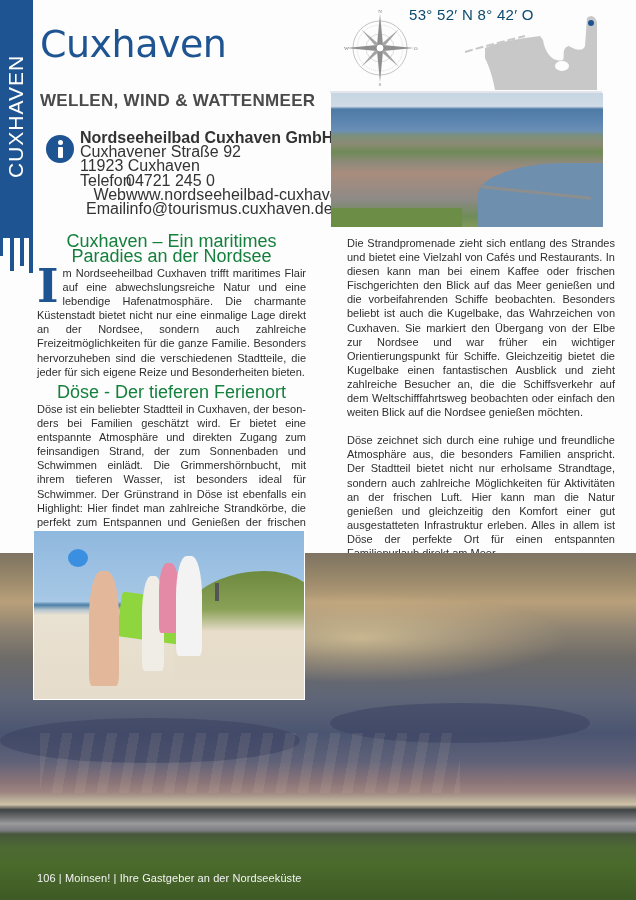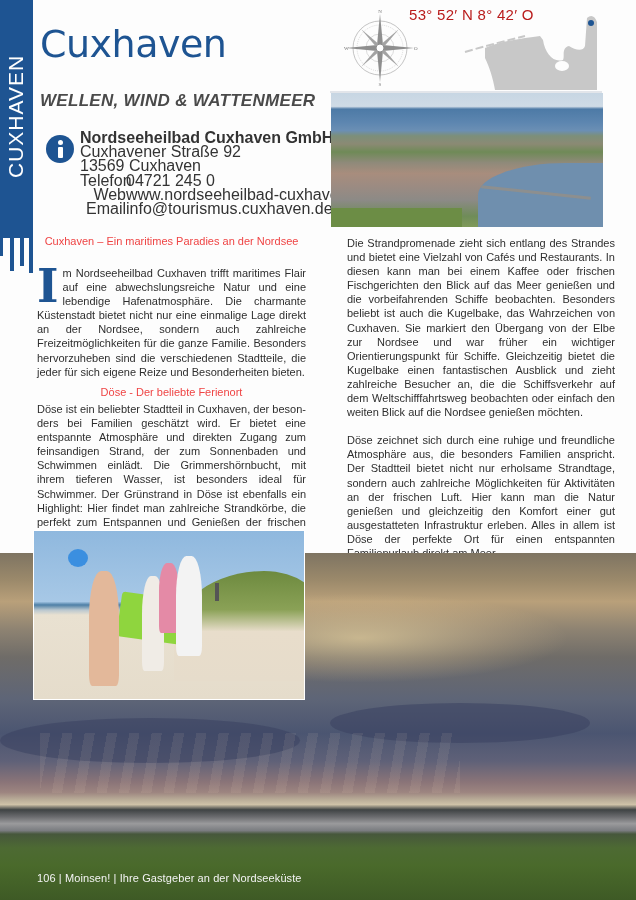--- a/index.html
+++ b/index.html
@@ -6,25 +6,25 @@
   html, body { width: 636px; height: 900px; overflow: hidden; background: #fdfdfd; }
   body { position: relative; font-family: "Liberation Sans", sans-serif; color: #2b2b2b; }
 
   
   .side-tab { position: absolute; left: 0; top: 0; width: 33px; height: 238px; background: #1e5492; }
   .side-tab .label { position: absolute; left: 4px; top: 178px; transform-origin: left top; transform: rotate(-90deg);
     color: #ffffff; font-size: 21px; letter-spacing: 1px; white-space: nowrap; font-family: "Liberation Sans", sans-serif; }
   .tab-teeth span { position: absolute; background: #1e5492; width: 4px; }
 
   .title { position: absolute; left: 40px; top: 22px; font-family: "DejaVu Sans", sans-serif; font-size: 38px; color: #1e5492; font-weight: normal; letter-spacing: -0.5px; }
-  .subtitle { position: absolute; left: 40px; top: 91px; font-size: 17px; font-style: italic; font-weight: bold; color: #4a4a4a; letter-spacing: 0.3px; }
+  .subtitle { position: absolute; left: 40px; top: 91px; font-size: 17px; font-weight: bold; color: #4a4a4a; letter-spacing: 0.3px; }
 
   
   .compass { position: absolute; left: 343px; top: 6px; width: 75px; height: 80px; }
-  .coords { position: absolute; left: 409px; top: 6px; font-size: 15px; color: #b91c1c; letter-spacing: 0.3px; }
+  .coords { position: absolute; left: 409px; top: 6px; font-size: 15px; color: #0c4a6e; letter-spacing: 0.3px; }
   .mini-map { position: absolute; left: 445px; top: 8px; width: 160px; height: 82px; }
   .map-rule { position: absolute; left: 330px; top: 91px; width: 272px; height: 2px; background: #e2e5ea; }
 
   
   .info { position: absolute; left: 46px; top: 131px; }
   .info-icon { position: absolute; left: 0; top: 4px; width: 28px; height: 28px; border-radius: 50%; background: #1e5492; }
   .info-icon::before { content: ""; position: absolute; left: 12px; top: 5px; width: 5px; height: 5px; border-radius: 50%; background: #fff; }
   .info-icon::after { content: ""; position: absolute; left: 12px; top: 12px; width: 5px; height: 11px; background: #fff; border-radius: 1px; }
   .info-lines { position: absolute; left: 34px; top: 0; font-size: 16px; line-height: 14.2px; color: #333; white-space: nowrap; }
   .info-lines .org { font-weight: bold; color: #333; }
@@ -34,21 +34,21 @@
   .photo-aerial { position: absolute; left: 331px; top: 93px; width: 272px; height: 134px; overflow: hidden;
     background: linear-gradient(180deg, #c7d6e3 0%, #cfdbe6 10%, #4d7aa6 12%, #5d86b0 22%, #6b8fb4 28%, #7c8f7a 32%, #8b8a74 38%, #6f8a57 44%, #8f8a7a 52%, #a88d7d 60%, #9b8b82 70%, #8c8a86 80%, #6f8c58 92%, #7f9a5a 100%); }
   .photo-aerial .bay { position: absolute; right: 0; top: 52%; width: 46%; height: 48%; background: #6f8fae; border-top-left-radius: 70% 50%; }
   .photo-aerial .pier { position: absolute; right: 12px; top: 73%; width: 110px; height: 3px; background: #8d8f8f; transform: rotate(6deg); }
   .photo-aerial .field { position: absolute; left: 0; bottom: 0; width: 48%; height: 14%; background: #6c8d45; }
 
   
   .col { position: absolute; font-size: 11px; line-height: 14.1px; color: #2e2e2e; text-align: justify; }
   .col-left { left: 37px; width: 269px; }
   .col-right { left: 347px; top: 236px; width: 268px; }
-  .h2 { font-size: 11px; text-align: center; color: #ef4444; line-height: 15px; }
+  .h2 { font-size: 18px; text-align: center; color: #15803d; line-height: 15px; }
   .h2a { position: absolute; left: 37px; top: 234px; width: 269px; }
   .p1 { top: 266px; }
   .p1 .drop { float: left; font-family: "DejaVu Serif", serif; font-size: 46px; line-height: 38px; color: #1e5492; margin: 1px 4px 0 0; font-weight: bold; }
   .h2b { position: absolute; left: 37px; top: 385px; width: 269px; }
   .p2 { top: 402px; }
 
   
   .sunset { position: absolute; left: 0; top: 553px; width: 636px; height: 347px; overflow: hidden;
     background: linear-gradient(180deg, #7e7462 0%, #9c8a6b 8%, #b9a07a 14%, #8e8372 22%, #6f6c68 30%, #5e6577 42%, #4b5571 52%, #5f6178 60%, #8a7478 66%, #9d8580 69%, #b8ab97 71%, #cfc2a8 72.5%, #3f4344 74%, #6a6b6e 76%, #9a9a9c 78%, #7a7c80 80%, #46573c 81%, #4d6a33 85%, #4a6a2b 90%, #3e5a25 100%); }
   .sunset .glow { position: absolute; left: 150px; top: 40px; width: 420px; height: 90px; border-radius: 50%;
@@ -110,21 +110,21 @@
   <ellipse cx="117" cy="58" rx="7" ry="5" fill="#fdfdfd"></ellipse>
   <circle cx="146" cy="15" r="3" fill="#1e5492"></circle>
 </svg>
 <div class="map-rule"></div>
 
 <div class="info">
   <div class="info-icon"></div>
   <div class="info-lines">
     <div class="org">Nordseeheilbad Cuxhaven GmbH</div>
     <div>Cuxhavener Straße 92</div>
-    <div>13569 Cuxhaven</div>
+    <div>11923 Cuxhaven</div>
     <div>
       <span class="k">Telefon</span><span>04721 245 0</span>
     </div>
     <div>
       <span class="k">Web</span><span>www.nordseeheilbad-cuxhaven.de</span>
     </div>
     <div>
       <span class="k">Email</span><span>info@tourismus.cuxhaven.de</span>
     </div>
   </div>
@@ -134,21 +134,21 @@
   <div class="bay"></div>
   <div class="pier"></div>
   <div class="field"></div>
 </div>
 
 <div class="h2 h2a">Cuxhaven – Ein maritimes Paradies an der Nordsee</div>
 <div class="col col-left p1">
   <span class="drop">I</span><span>m Nordseeheilbad Cuxhaven trifft maritimes Flair auf eine abwechslungsreiche Natur und eine leben­dige Hafenatmosphäre. Die charmante Küstenstadt bietet nicht nur eine einmalige Lage direkt an der Nord­see, sondern auch zahlreiche Freizeitmöglichkeiten für die ganze Familie. Besonders hervorzuheben sind die verschiedenen Stadtteile, die jeder für sich eigene Reize und Besonderheiten bieten.</span>
 </div>
 
-<div class="h2 h2b">Döse - Der beliebte Ferienort</div>
+<div class="h2 h2b">Döse - Der tieferen Ferienort</div>
 <div class="col col-left p2">Döse ist ein beliebter Stadtteil in Cuxhaven, der beson­ders bei Familien geschätzt wird. Er bietet eine entspann­te Atmosphäre und direkten Zugang zum feinsandigen Strand, der zum Sonnenbaden und Schwimmen einlädt. Die Grimmershörnbucht, mit ihrem tieferen Wasser, ist besonders ideal für Schwimmer. Der Grünstrand in Döse ist ebenfalls ein Highlight: Hier findet man zahlreiche Strandkörbe, die perfekt zum Entspannen und Genießen der frischen Nordseeluft einladen.</div>
 
 <div class="col col-right">
   <p>Die Strandpromenade zieht sich entlang des Strandes und bietet eine Vielzahl von Cafés und Restaurants. In diesen kann man bei einem Kaffee oder frischen Fisch­gerichten den Blick auf das Meer genießen und die vor­beifahrenden Schiffe beobachten. Besonders beliebt ist auch die Kugelbake, das Wahrzeichen von Cuxhaven. Sie markiert den Übergang von der Elbe zur Nordsee und war früher ein wichtiger Orientierungspunkt für Schiffe. Gleichzeitig bietet die Kugelbake einen fantastischen Ausblick und zieht zahlreiche Besucher an, die die Schiffsverkehr auf dem Weltschifffahrtsweg beobachten oder einfach den weiten Blick auf die Nordsee genießen möchten.</p>
   <p style="margin-top:14px;">Döse zeichnet sich durch eine ruhige und freundliche Atmosphäre aus, die besonders Familien anspricht. Der Stadtteil bietet nicht nur erholsame Strandtage, son­dern auch zahlreiche Möglichkeiten für Aktivitäten an der frischen Luft. Hier kann man die Natur genießen und gleichzeitig den Komfort einer gut ausgestatteten Infra­struktur erleben. Alles in allem ist Döse der perfekte Ort für einen entspannten Familienurlaub direkt am Meer.</p>
 </div>
 
 <div class="sunset" title="sunset over the Wadden Sea">
   <div class="glow"></div>
   <div class="cloud" style="left:330px;top:150px;width:260px;height:40px;"></div>

